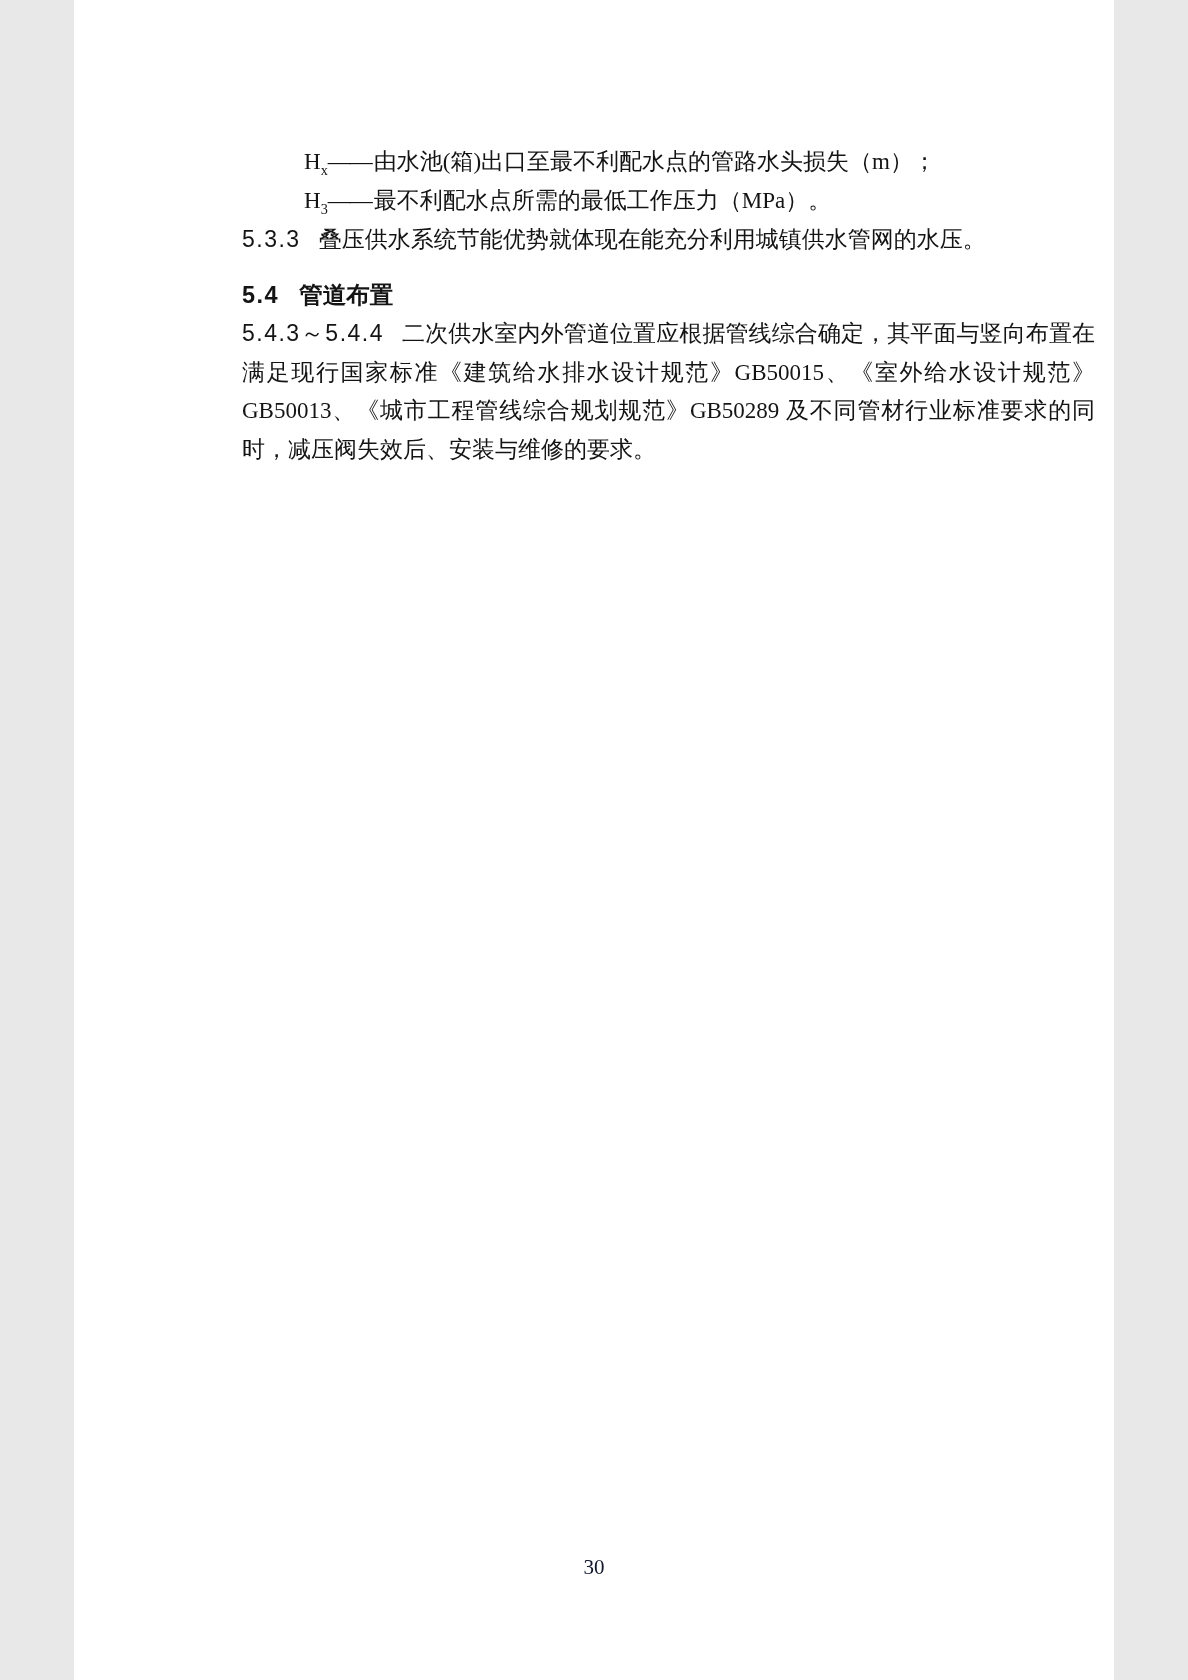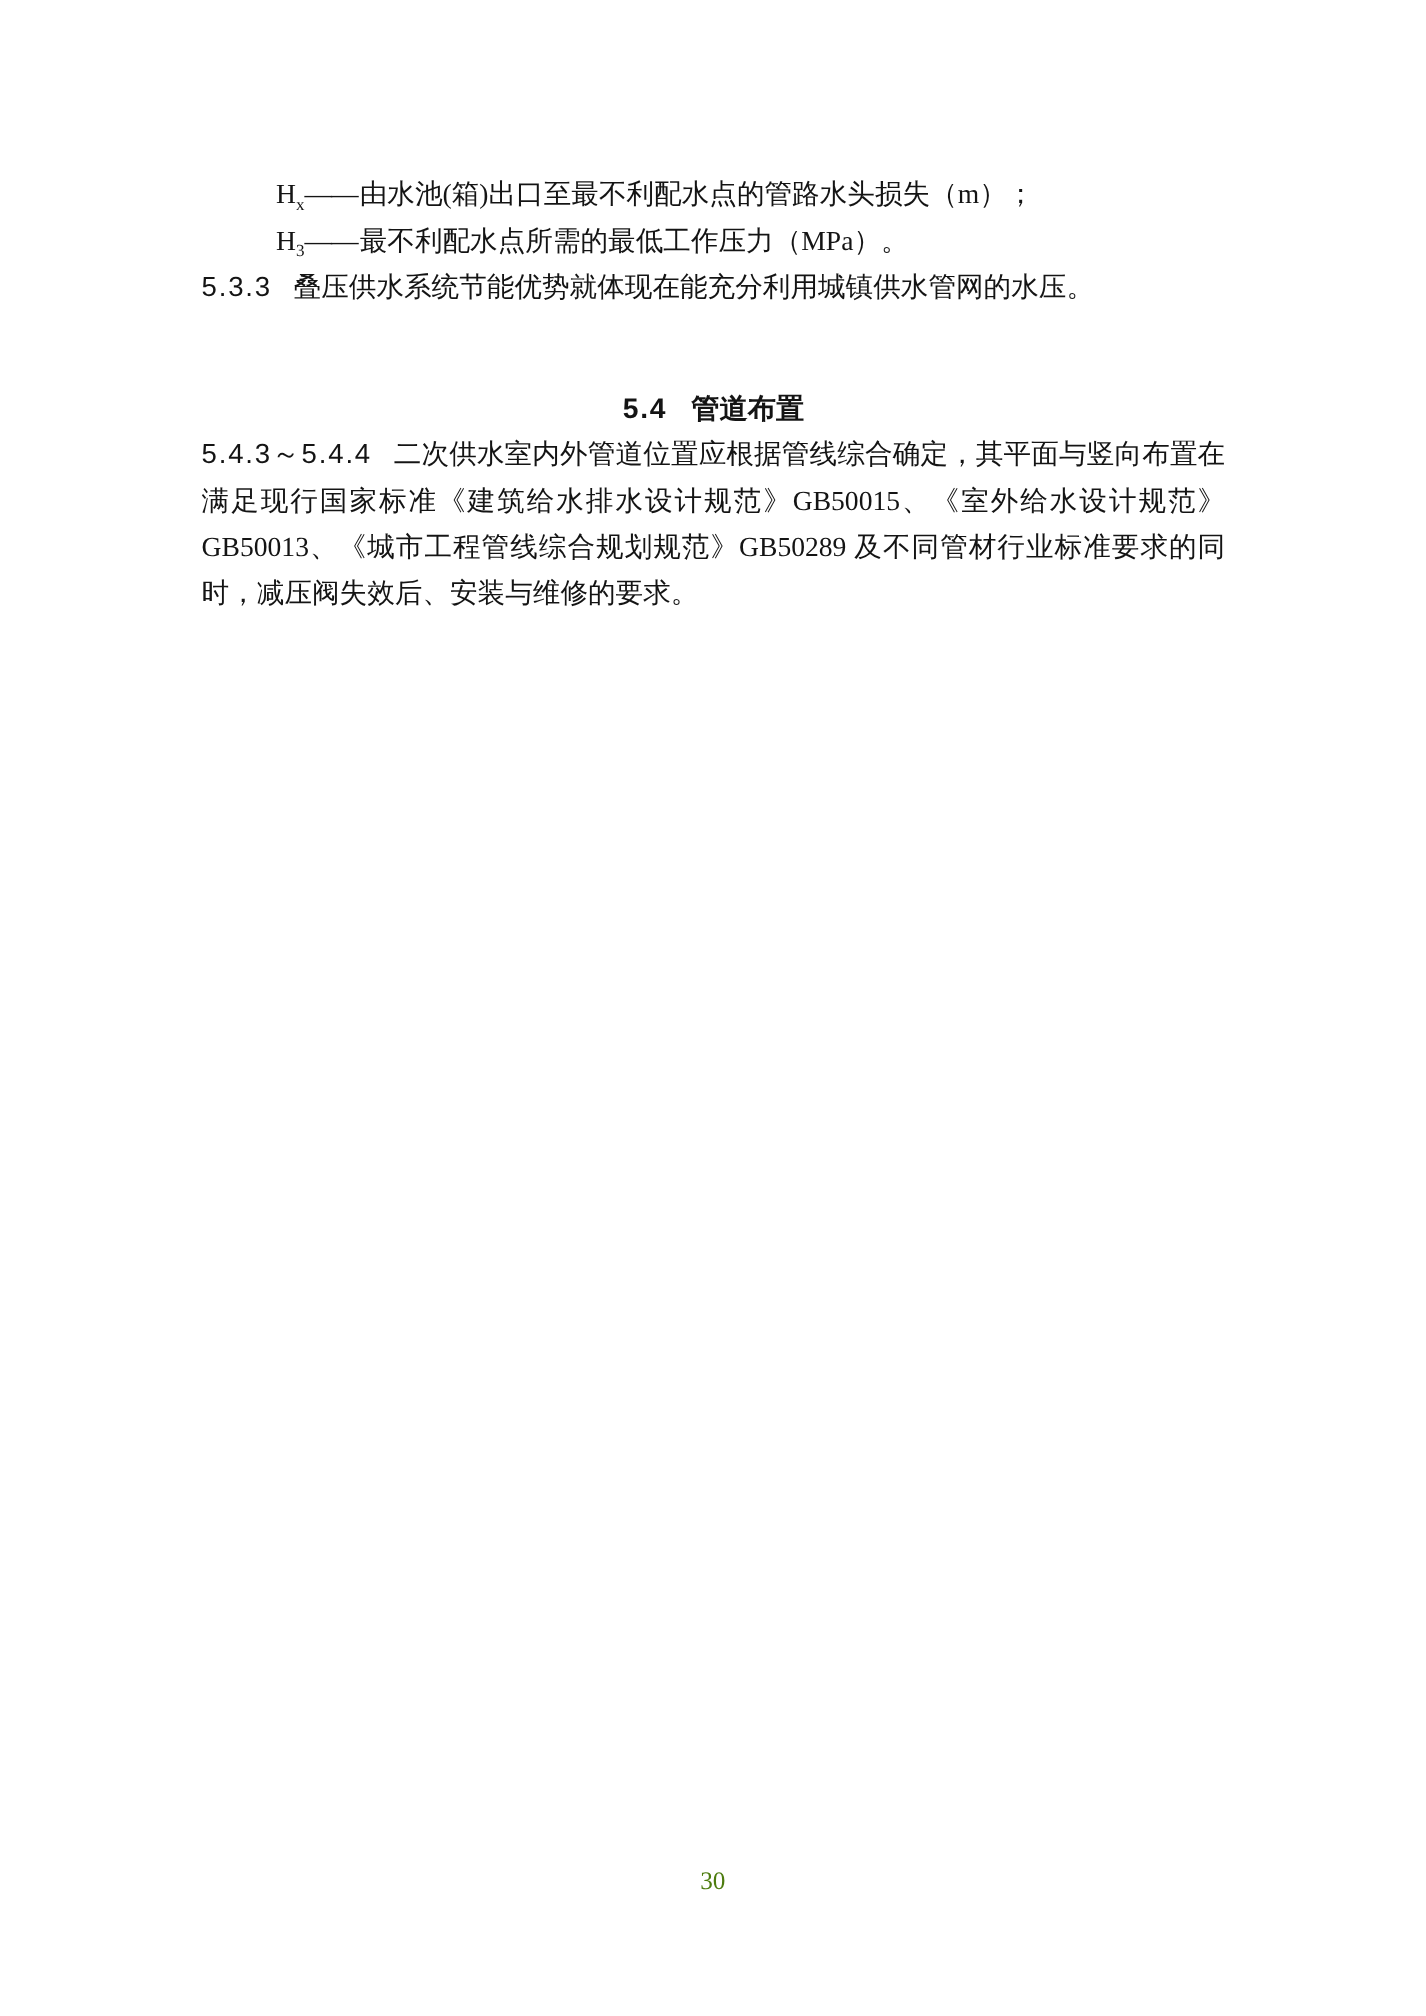--- a/index.html
+++ b/index.html
@@ -2,21 +2,21 @@
 <html><head>
 <meta charset="utf-8">
 <style>
   html, body {
     margin: 0;
     padding: 0;
     background: #e8e8e8;
   }
   .page {
     position: relative;
-    width: 1188px;
+    width: 1040px;
     height: 1680px;
     margin: 0 auto;
     background: #ffffff;
     color: #141414;
     font-family: "Liberation Serif", "DejaVu Serif", serif;
     overflow: hidden;
   }
   .content {
     position: absolute;
     left: 168px;
@@ -41,39 +41,39 @@
     margin-right: 2px;
   }
   .clause-num {
     font-weight: normal;
     font-family: "Liberation Sans", "DejaVu Sans", sans-serif;
     letter-spacing: 1.5px;
     margin-right: 18px;
     white-space: nowrap;
   }
   .section-heading {
-    margin-top: 61px;
-    text-align: center;
+    margin-top: 16px;
+    text-align: left;
     font-weight: bold;
     font-family: "Liberation Sans", "DejaVu Sans", sans-serif;
     font-size: 23.5px;
   }
   .section-heading .heading-number {
     letter-spacing: 1.5px;
     margin-right: 20px;
   }
   .page-number {
     position: absolute;
     top: 1552px;
     left: 0;
     width: 100%;
     text-align: center;
     font-size: 21px;
     line-height: 30px;
-    color: #4d7c0f;
+    color: #0f172a;
   }
 </style>
 </head>
 <body>
 
 <div class="page">
   <div class="content">
 
     <p class="def-line"><span class="def-symbol"><span>H</span><sub>x</sub></span><span class="def-separator">——</span><span>由水池(箱)出口至最不利配水点的管路水头损失（m）；</span></p>
 

